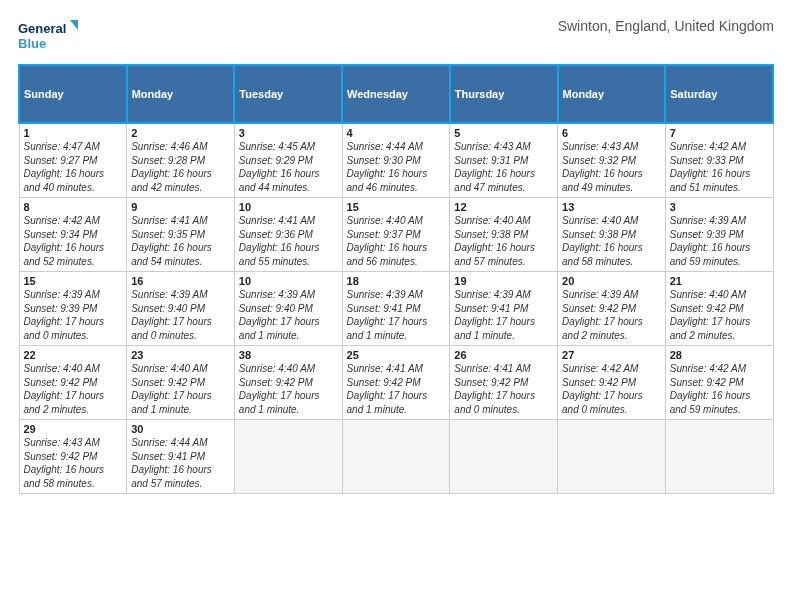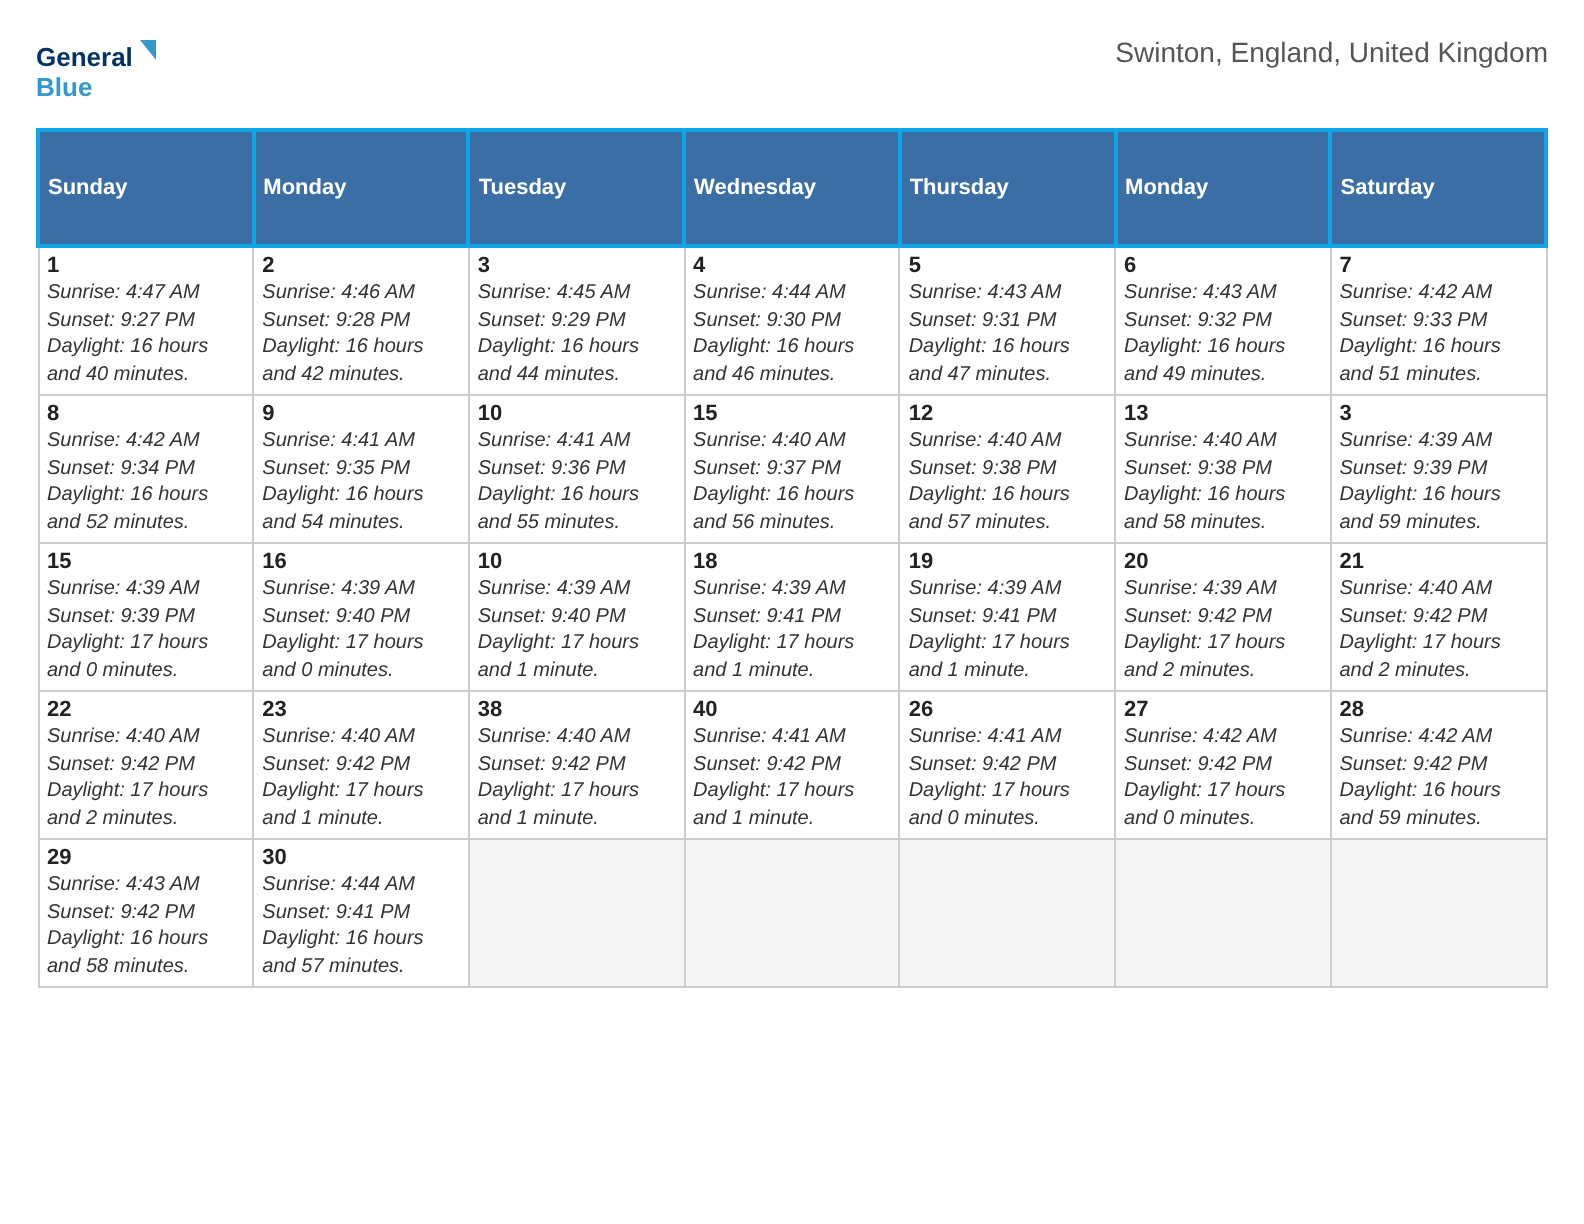--- a/index.html
+++ b/index.html
@@ -209,21 +209,21 @@
           </td>
           <td>
             <span class="day-num">23</span>
             <div class="day-info">Sunrise: 4:40 AM<br>Sunset: 9:42 PM<br>Daylight: 17 hours<br>and 1 minute.</div>
           </td>
           <td>
             <span class="day-num">38</span>
             <div class="day-info">Sunrise: 4:40 AM<br>Sunset: 9:42 PM<br>Daylight: 17 hours<br>and 1 minute.</div>
           </td>
           <td>
-            <span class="day-num">40</span>
+            <span class="day-num">25</span>
             <div class="day-info">Sunrise: 4:41 AM<br>Sunset: 9:42 PM<br>Daylight: 17 hours<br>and 1 minute.</div>
           </td>
           <td>
             <span class="day-num">26</span>
             <div class="day-info">Sunrise: 4:41 AM<br>Sunset: 9:42 PM<br>Daylight: 17 hours<br>and 0 minutes.</div>
           </td>
           <td>
             <span class="day-num">27</span>
             <div class="day-info">Sunrise: 4:42 AM<br>Sunset: 9:42 PM<br>Daylight: 17 hours<br>and 0 minutes.</div>
           </td>

